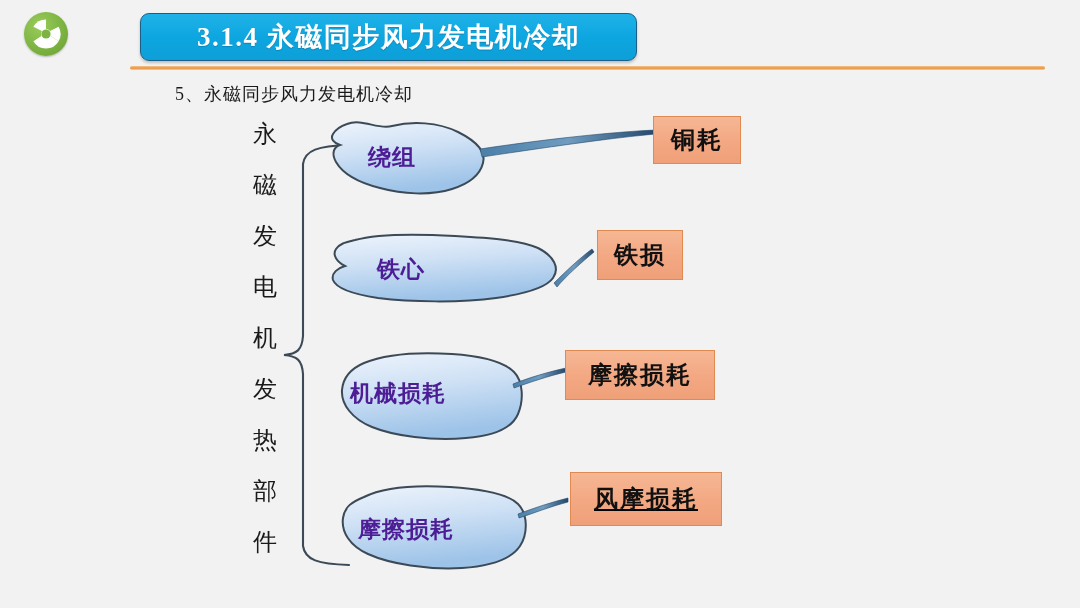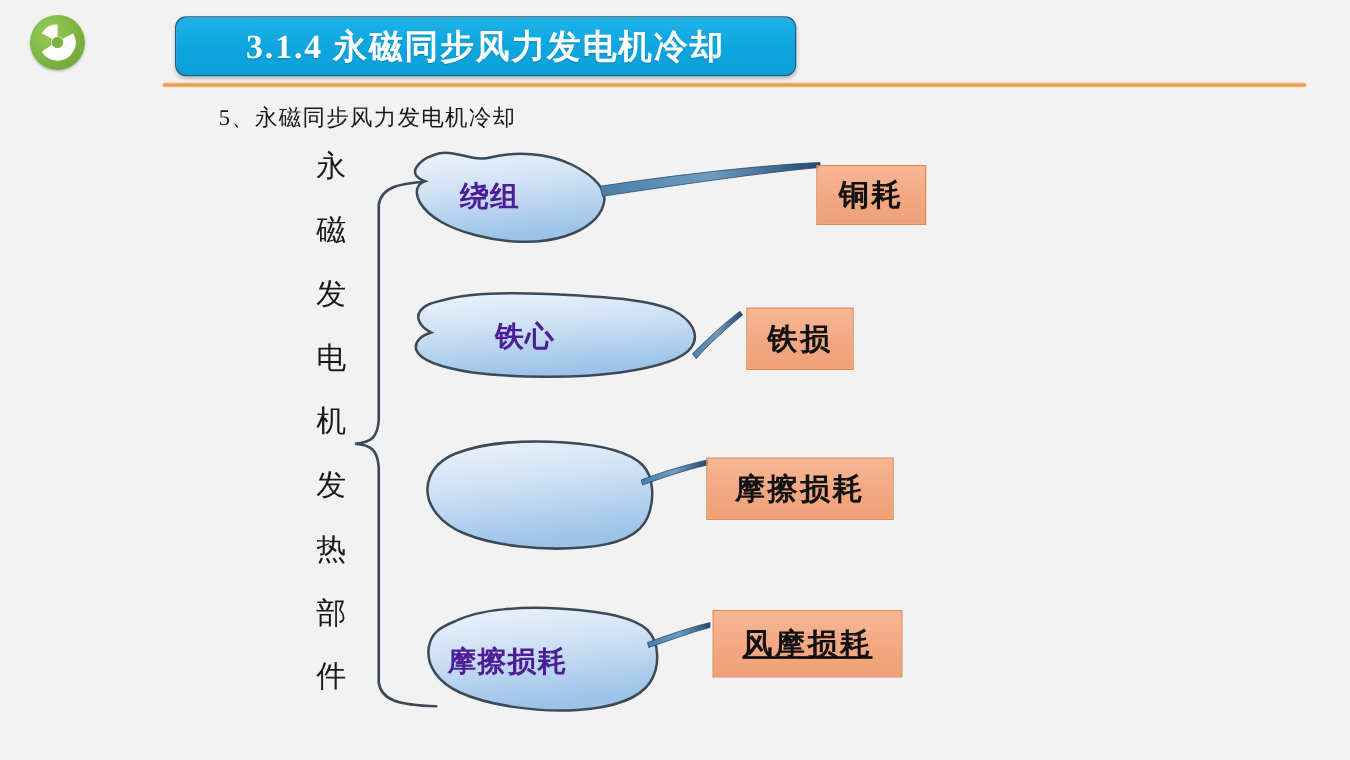--- a/index.html
+++ b/index.html
@@ -113,21 +113,20 @@
   }
 
   
   .loss-box {
     position: absolute;
     background: linear-gradient(180deg, #f6b794 0%, #f3a883 52%, #efa078 100%);
     border: 1.4px solid #e08a52;
     display: flex;
     align-items: center;
     justify-content: center;
-    margin-top: 16px;
   }
   .loss-box span {
     font-size: 24px;
     font-weight: bold;
     color: #111111;
     letter-spacing: 2px;
     white-space: nowrap;
   }
 </style>
 </head>
@@ -235,21 +234,22 @@
              C 428 570, 390 564, 368 554
              C 350 546, 341 532, 343 518
              C 345 506, 352 502, 364 497 Z" fill="url(#blobGrad)" stroke="#3b4a56" stroke-width="2"></path>
 
     <path d="M518 514 C 534 508, 552 502, 568 498
              L 568 502
              C 552 506, 534 513, 519 518 Z" fill="url(#connGrad)" stroke="#24486b" stroke-width="0.6"></path>
   </svg>
 
   <div class="blob-label" style="left:368px; top:142px;">绕组</div>
-  <div class="blob-label" style="left:396px; top:254px;">铁心</div>
+  <div class="blob-label" style="left:377px; top:254px;">铁心</div>
+  <div class="blob-label" style="left:350px; top:378px;">机械损耗</div>
   <div class="blob-label" style="left:358px; top:514px;">摩擦损耗</div>
 
   <div class="loss-box" style="left:653px; top:116px; width:86px; height:46px;">
     <span>铜耗</span>
   </div>
   <div class="loss-box" style="left:565px; top:350px; width:148px; height:48px;">
     <span>摩擦损耗</span>
   </div>
   <div class="loss-box" style="left:597px; top:230px; width:84px; height:48px;">
     <span>铁损</span>

